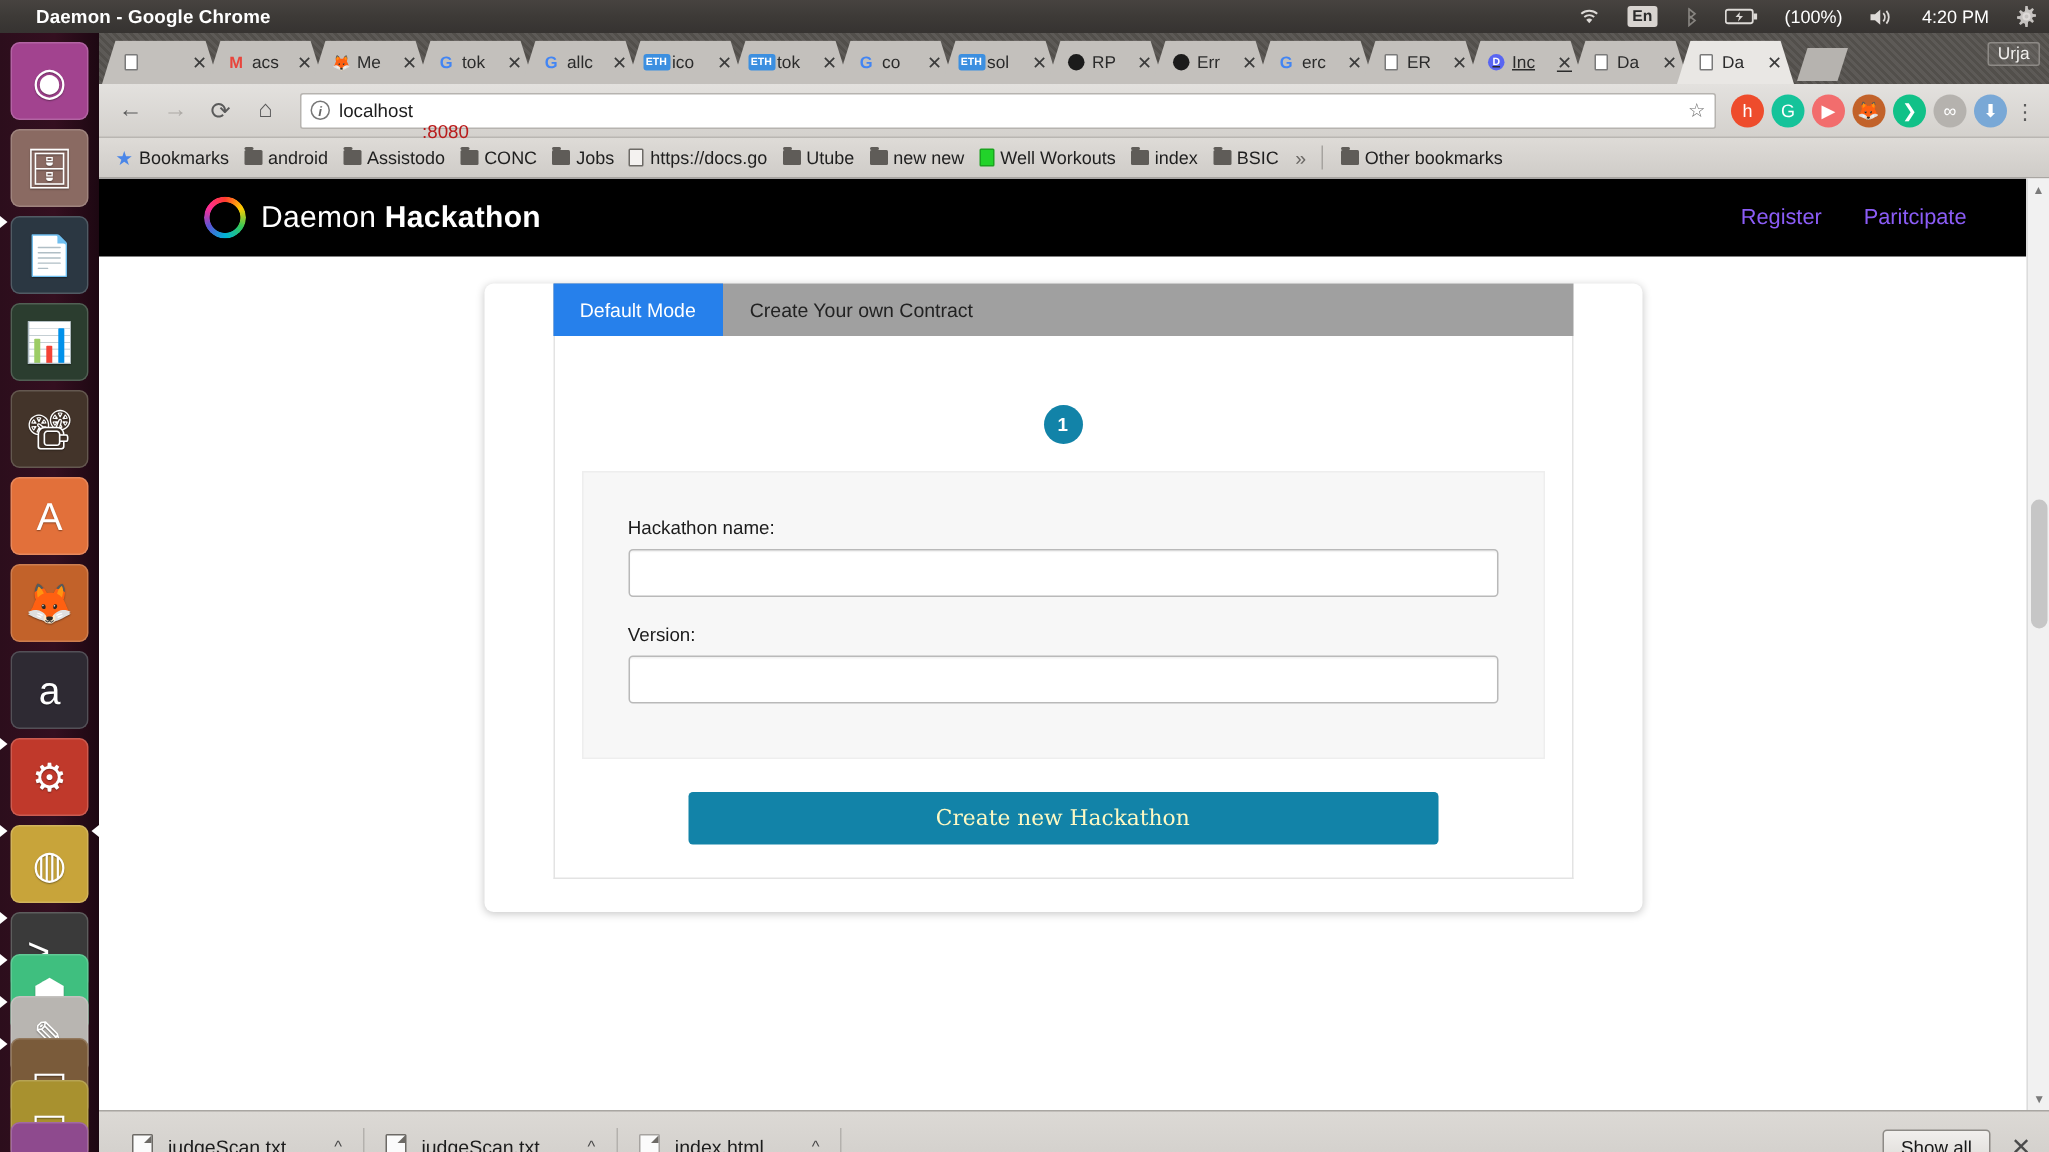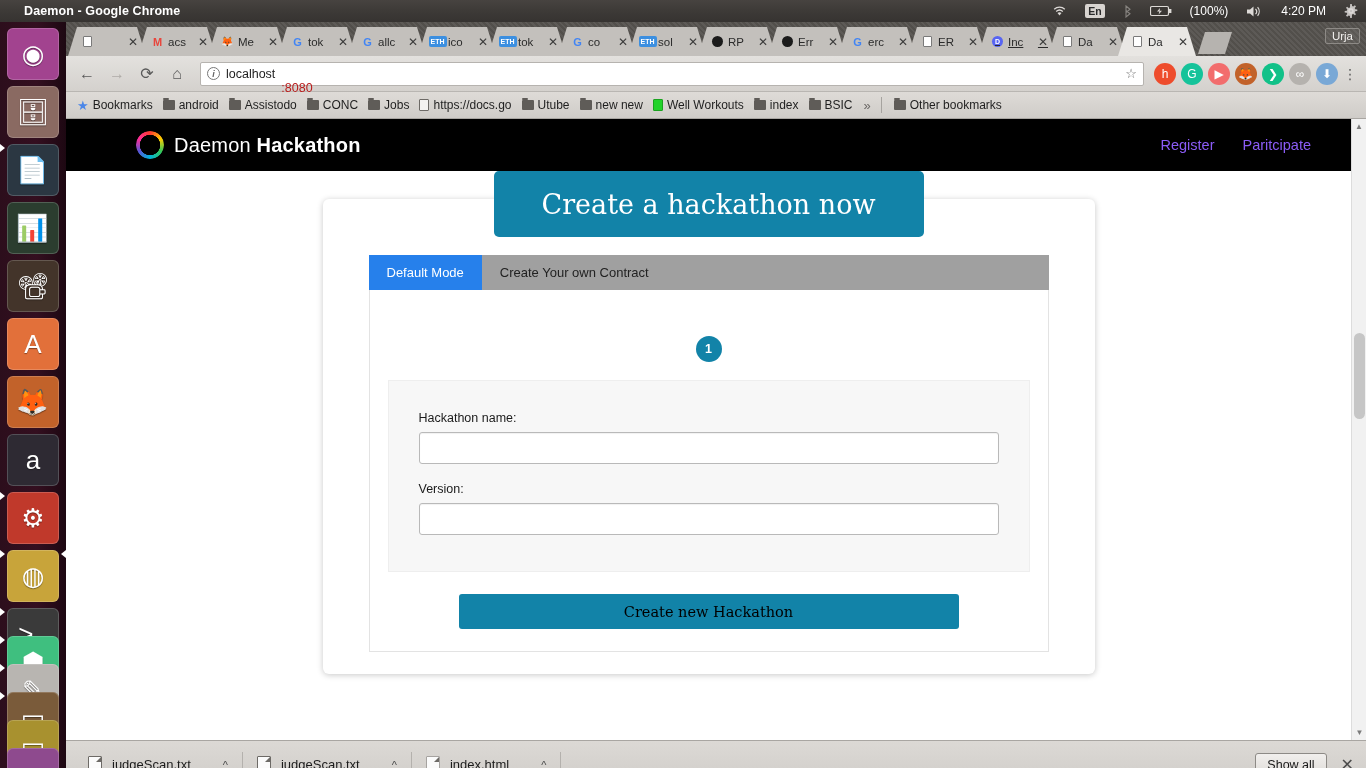--- a/index.html
+++ b/index.html
@@ -170,21 +170,21 @@
   #fieldbox { background:#f7f7f7; border:1px solid #eee; padding: 30px 30px 36px; }
   .flabel { font-size: 12.5px; color:#1b1b1b; margin-bottom: 7px; }
   .finput {
     width: 100%; height: 32px; border:1px solid #b9b9b9; border-radius:3px;
     background:#fff; font-size: 13px; padding: 0 8px;
     box-shadow: inset 0 1px 1px rgba(0,0,0,.06);
   }
   .fgap { height: 18px; }
   #submit {
     display:block; width: 500px; margin: 22px auto 0; height: 35px;
-    background:#1283a8; color:#000000; border:none; border-radius:3px;
+    background:#1283a8; color:#fef9c3; border:none; border-radius:3px;
     font-family:"DejaVu Serif", serif; font-size: 14.5px; cursor: pointer;
   }
 
   
   #vscroll { position:absolute; top:0; right:0; width:15px; height:100%; background:#f1f1f1; border-left:1px solid #dcdcdc;}
   #vscroll .arrowbox{height:15px;display:flex;align-items:center;justify-content:center;color:#7a7a7a;font-size:8px;}
   #vthumb { position:absolute; left:2px; width:11px; top:214px; height:86px; background:#c6c6c6; border-radius:6px; }
 
   
   #shelf {
@@ -514,21 +514,20 @@
           <span id="brand-logo"></span>
           <span id="brand-text"><span>Daemon </span><b>Hackathon</b></span>
         </div>
         <nav id="site-nav">
           <a href="#">Register</a>
           <a href="#">Paritcipate</a>
         </nav>
       </div>
 
       <div id="card">
-        <div id="hero">Create a hackathon now</div>
 
         <div id="tabbar">
           <div class="mtab sel">Default Mode</div>
           <div class="mtab">Create Your own Contract</div>
         </div>
 
         <div id="panel">
           <div id="step-head">
             <span id="step-num">1</span>
           </div>

